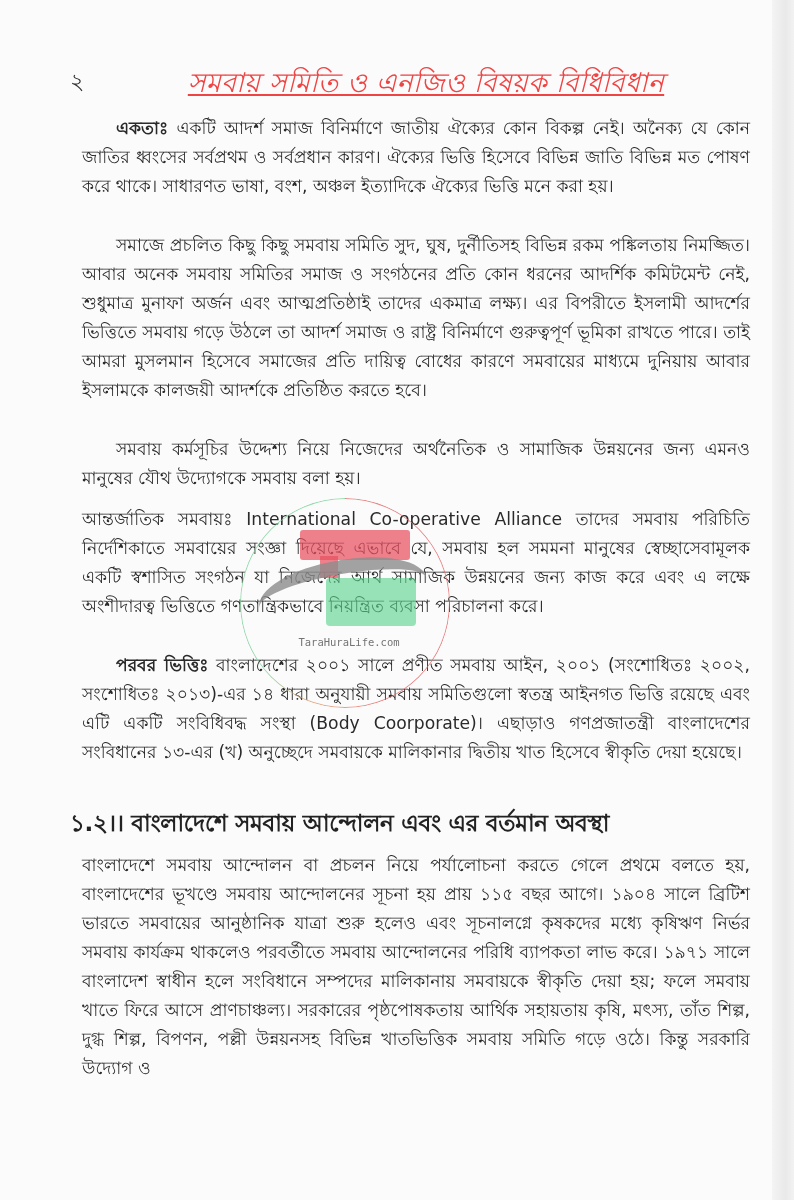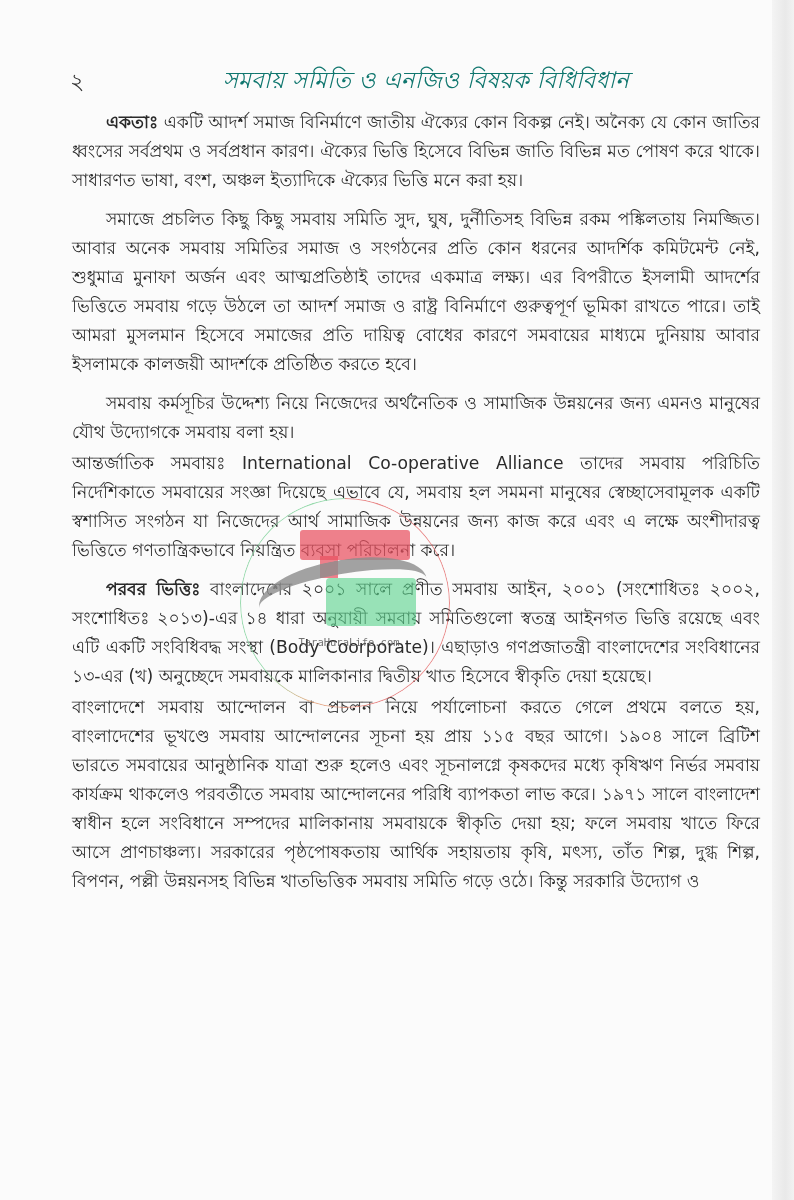--- a/index.html
+++ b/index.html
@@ -17,24 +17,24 @@
       position: absolute; left: 70px; top: 62px; width: 692px;
     }
     .running-head {
       position: relative; height: 40px; margin-bottom: 6px;
     }
     .page-number {
       position: absolute; left: 0; top: 2px; font-size: 22px; color: #333;
     }
     .book-title {
       position: absolute; left: 76px; top: 0; width: 560px; text-align: center;
-      font-size: 23px; font-style: italic; color: #0f766e; letter-spacing: 0.2px;
+      font-size: 27px; font-style: italic; color: #ef4444; letter-spacing: 0.2px; text-decoration: underline;
     }
     p {
-      margin: 2px; font-size: 17.2px; line-height: 29px; text-align: justify;
+      margin: 12px; font-size: 17.2px; line-height: 29px; text-align: justify;
       text-align-last: left;
     }
     p.indent { text-indent: 34px; }
     .lead { font-weight: bold; }
     .section-heading {
       margin: 40px 0 8px 0; font-size: 23px; font-weight: bold; color: #222;
       letter-spacing: -0.3px; line-height: 32px;
     }
     .gap { height: 6px; }
     .watermark {
@@ -97,20 +97,21 @@
     <span>সমবায় কর্মসূচির উদ্দেশ্য নিয়ে নিজেদের অর্থনৈতিক ও সামাজিক উন্নয়নের জন্য এমনও মানুষের যৌথ উদ্যোগকে সমবায় বলা হয়।</span>
   </p>
   <p>
     <span>আন্তর্জাতিক সমবায়ঃ International Co-operative Alliance তাদের সমবায় পরিচিতি নির্দেশিকাতে সমবায়ের সংজ্ঞা দিয়েছে এভাবে যে, সমবায় হল সমমনা মানুষের স্বেচ্ছাসেবামূলক একটি স্বশাসিত সংগঠন যা নিজেদের আর্থ সামাজিক উন্নয়নের জন্য কাজ করে এবং এ লক্ষে অংশীদারত্ব ভিত্তিতে গণতান্ত্রিকভাবে নিয়ন্ত্রিত ব্যবসা পরিচালনা করে।</span>
   </p>
   <div class="gap"></div>
   <p class="indent">
     <span class="lead">পরবর ভিত্তিঃ</span><span> বাংলাদেশের ২০০১ সালে প্রণীত সমবায় আইন, ২০০১ (সংশোধিতঃ ২০০২, সংশোধিতঃ ২০১৩)-এর ১৪ ধারা অনুযায়ী সমবায় সমিতিগুলো স্বতন্ত্র আইনগত ভিত্তি রয়েছে এবং এটি একটি সংবিধিবদ্ধ সংস্থা (Body Coorporate)। এছাড়াও গণপ্রজাতন্ত্রী বাংলাদেশের সংবিধানের ১৩-এর (খ) অনুচ্ছেদে সমবায়কে মালিকানার দ্বিতীয় খাত হিসেবে স্বীকৃতি দেয়া হয়েছে।</span>
   </p>
 
+  <div class="section-heading">১.২।। বাংলাদেশে সমবায় আন্দোলন এবং এর বর্তমান অবস্থা</div>
   <p>বাংলাদেশে সমবায় আন্দোলন বা প্রচলন নিয়ে পর্যালোচনা করতে গেলে প্রথমে বলতে হয়, বাংলাদেশের ভূখণ্ডে সমবায় আন্দোলনের সূচনা হয় প্রায় ১১৫ বছর আগে। ১৯০৪ সালে ব্রিটিশ ভারতে সমবায়ের আনুষ্ঠানিক যাত্রা শুরু হলেও এবং সূচনালগ্নে কৃষকদের মধ্যে কৃষিঋণ নির্ভর সমবায় কার্যক্রম থাকলেও পরবর্তীতে সমবায় আন্দোলনের পরিধি ব্যাপকতা লাভ করে। ১৯৭১ সালে বাংলাদেশ স্বাধীন হলে সংবিধানে সম্পদের মালিকানায় সমবায়কে স্বীকৃতি দেয়া হয়; ফলে সমবায় খাতে ফিরে আসে প্রাণচাঞ্চল্য। সরকারের পৃষ্ঠপোষকতায় আর্থিক সহায়তায় কৃষি, মৎস্য, তাঁত শিল্প, দুগ্ধ শিল্প, বিপণন, পল্লী উন্নয়নসহ বিভিন্ন খাতভিত্তিক সমবায় সমিতি গড়ে ওঠে। কিন্তু সরকারি উদ্যোগ ও</p>
 </div>
 
 <div class="watermark">
   <div class="watermark-ring"></div>
   <div class="wm-red"></div>
   <div class="wm-red2"></div>
   <div class="wm-swoosh"></div>
   <div class="wm-green"></div>
   <div class="wm-text">TaraHuraLife.com</div>

